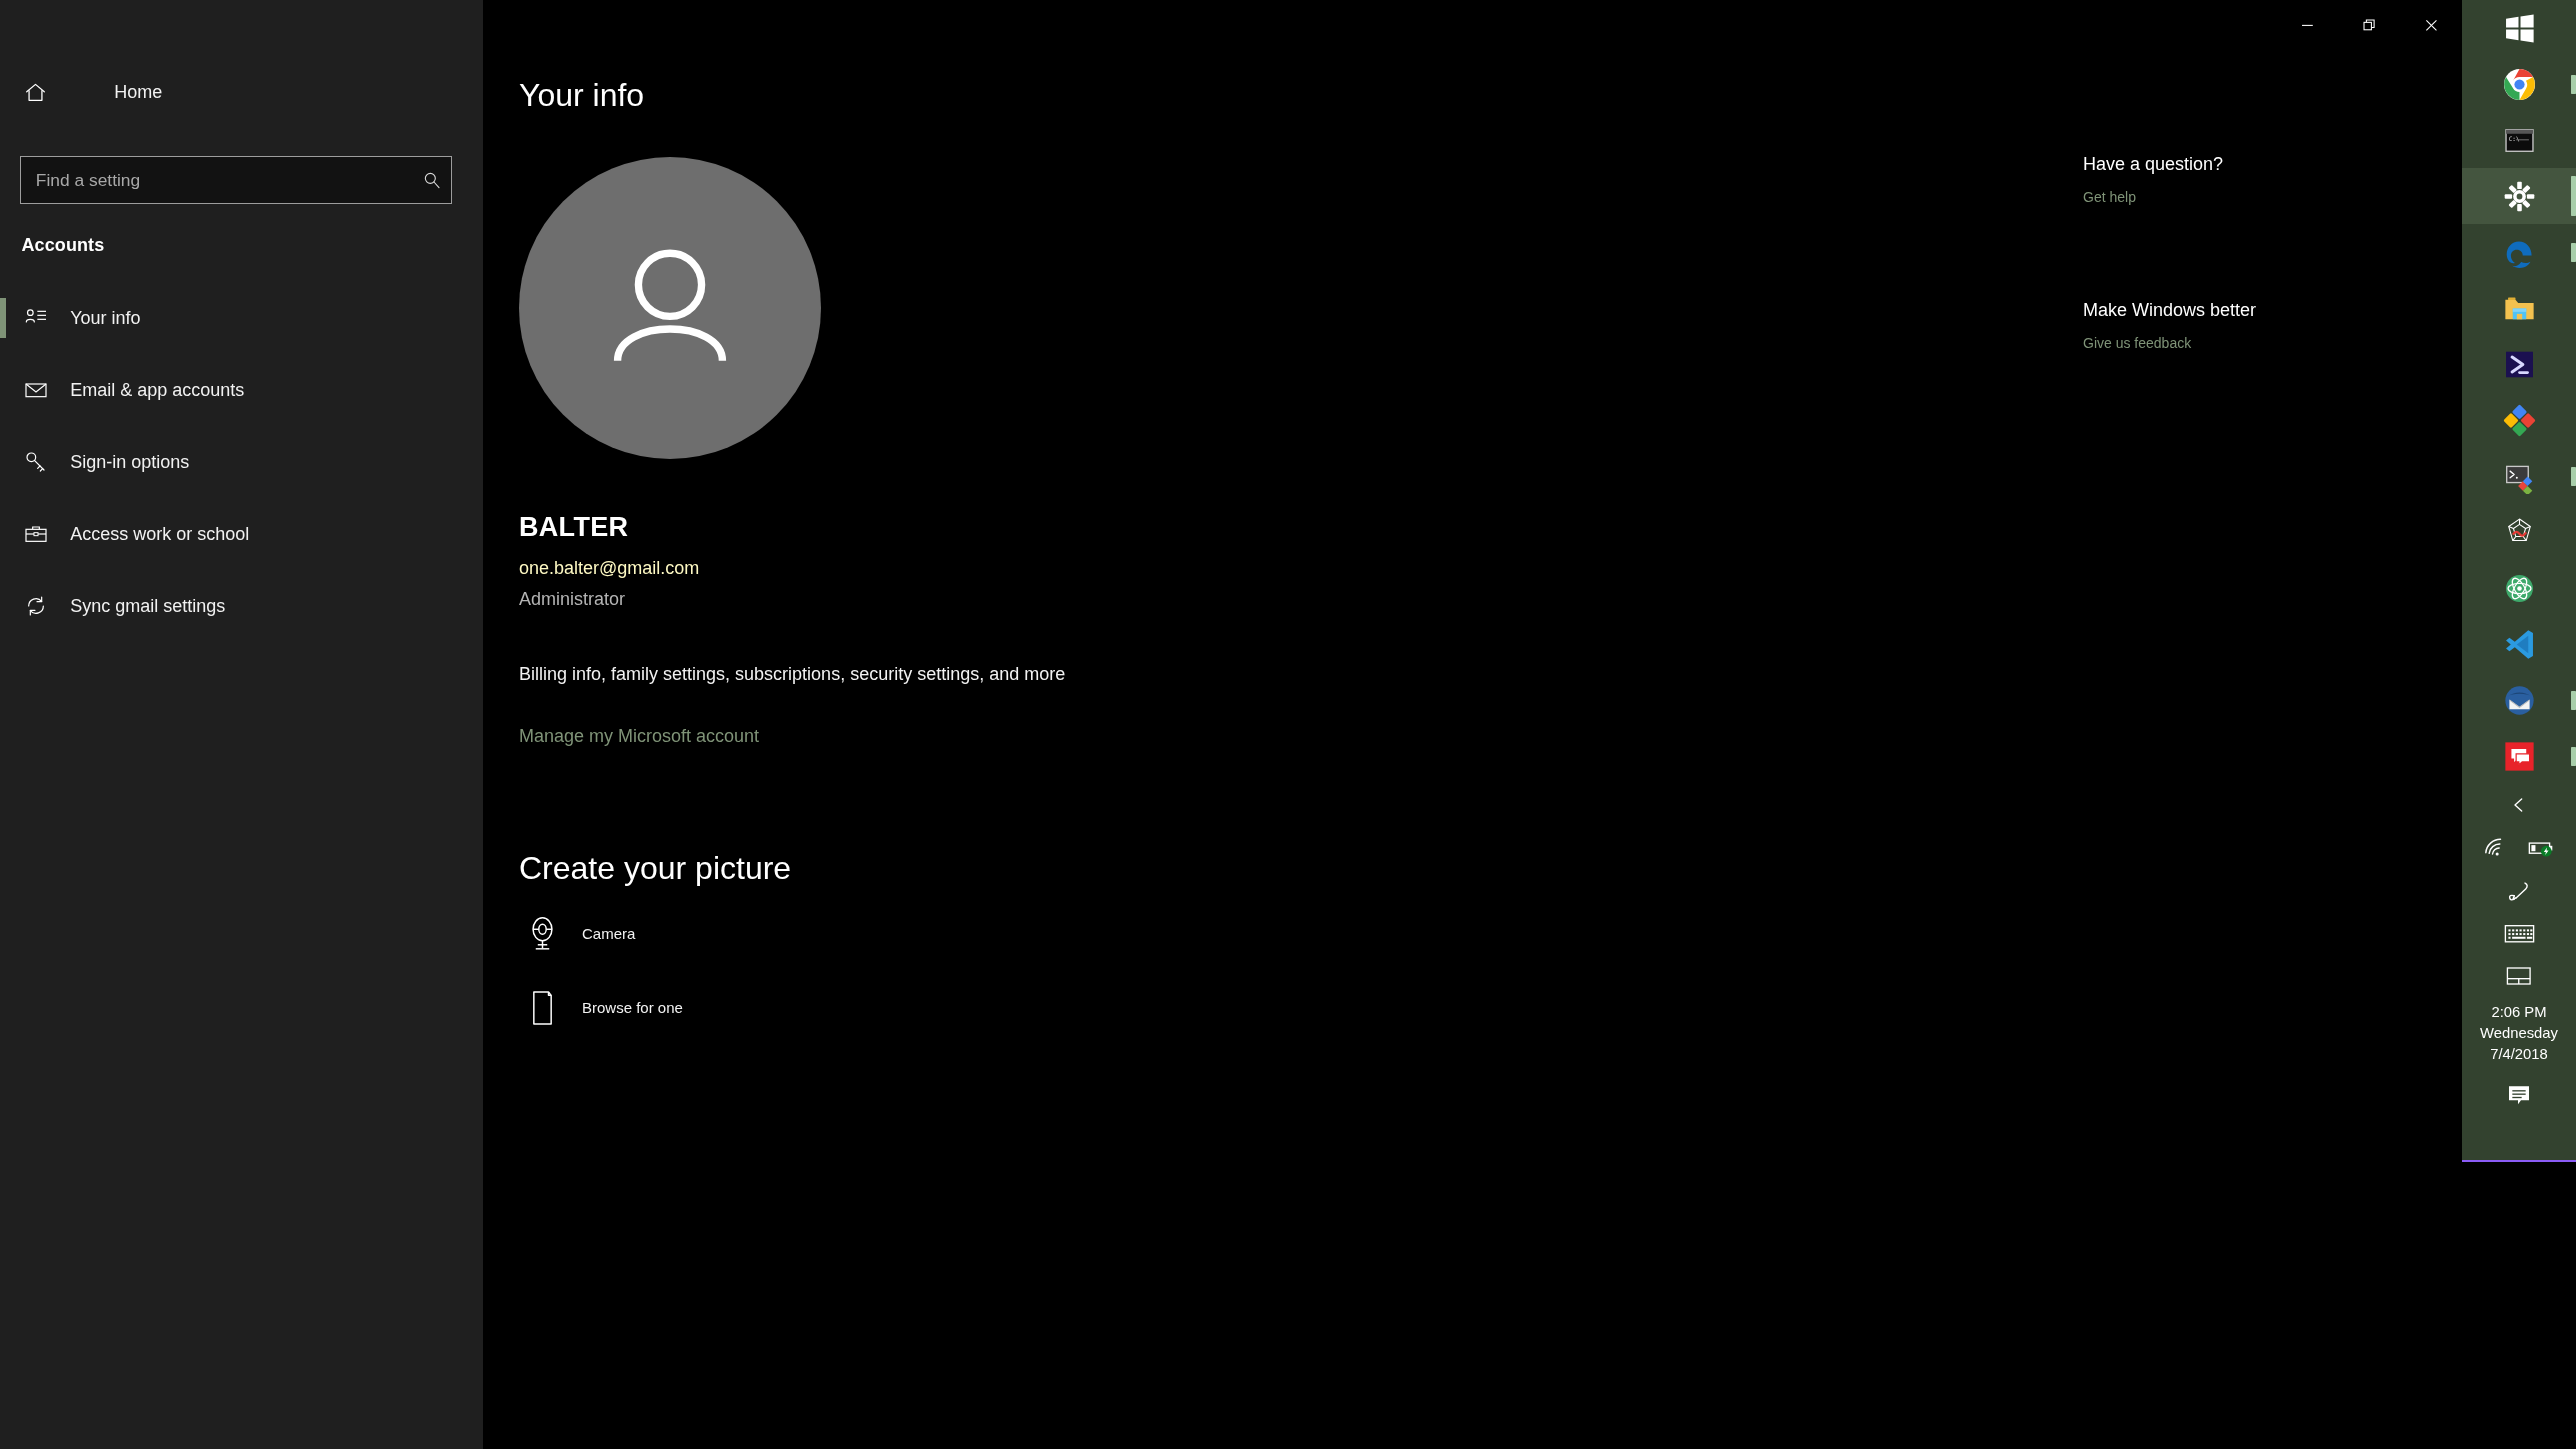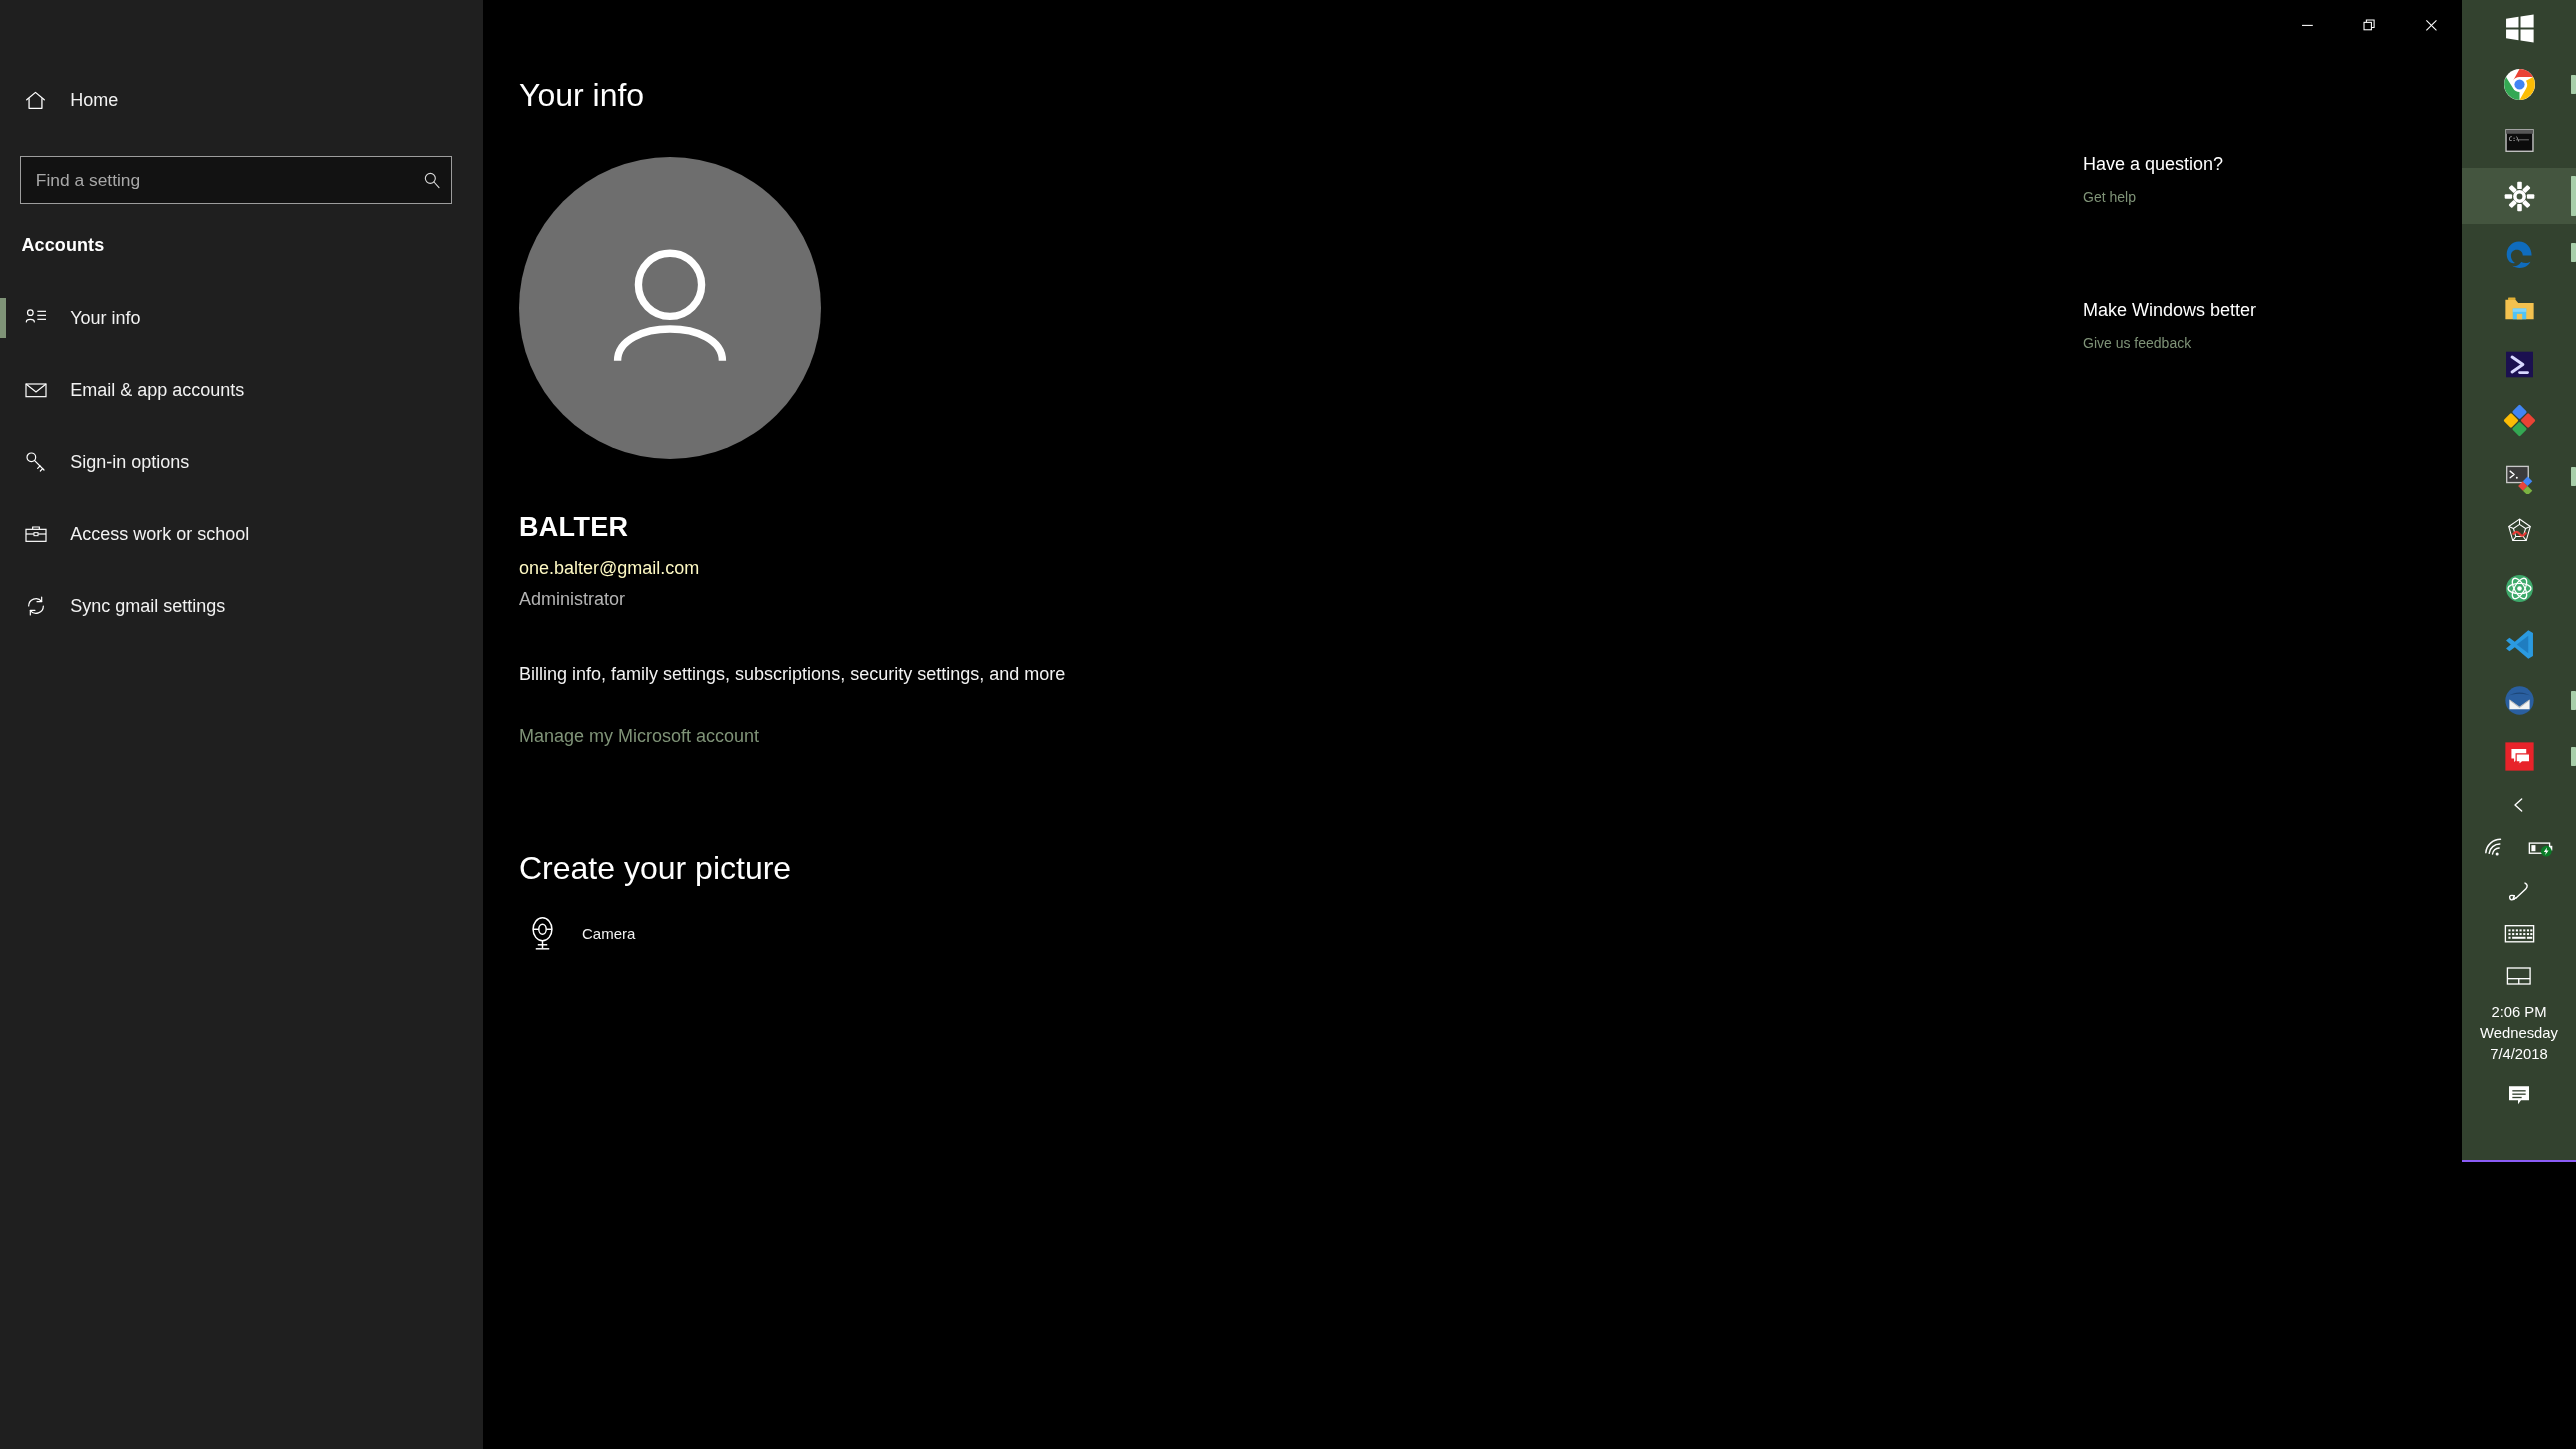--- a/index.html
+++ b/index.html
@@ -72,24 +72,25 @@
   
   #sidebar {
     position: absolute;
     left: 0; top: 0;
     width: 483px;
     height: 1449px;
     background: #1f1f1f;
   }
   .home-row {
     position: absolute;
-    left: 0; top: 80px;
+    left: 0; top: 72px;
     width: 551px; height: 40px;
     display: flex; align-items: center;
     cursor: default;
+    gap: 44px;
   }
   .home-icon {
     width: 42px; margin-left: 14.8px;
     display: flex; align-items: center; justify-content: center;
   }
   .home-label {
     font-size: 18px; color: #f2f2f2;
     margin-left: 13.4px;
   }
 
@@ -455,20 +456,29 @@
             <line x1="9" y1="21" x2="17.5" y2="21" stroke="#fff" stroke-width="2.2"></line>
             <line x1="28.5" y1="21" x2="37" y2="21" stroke="#fff" stroke-width="2.2"></line>
             <line x1="23" y1="38" x2="23" y2="49" stroke="#fff" stroke-width="2.2"></line>
             <line x1="13" y1="50" x2="33" y2="50" stroke="#fff" stroke-width="2.2"></line>
             <line x1="16" y1="44" x2="30" y2="44" stroke="#fff" stroke-width="2.2"></line>
           </svg>
         </span>
         <span class="pic-label">Camera</span>
       </div>
 
+      <div class="pic-option" style="top:918px;">
+        <span class="pic-icon">
+          <svg width="27" height="36" viewBox="0 0 40 54">
+            <path d="M7 3 H29 L33 8 V51 H7 Z" fill="none" stroke="#fff" stroke-width="2.2" stroke-linejoin="round"></path>
+            <path d="M29 3 V8 H33" fill="none" stroke="#fff" stroke-width="2.2" stroke-linejoin="round"></path>
+          </svg>
+        </span>
+        <span class="pic-label">Browse for one</span>
+      </div>
 
       <div class="help-block" style="left:1600px; top:104px;">
         <div class="help-head">Have a question?</div>
         <a class="help-link" href="#">Get help</a>
       </div>
 
       <div class="help-block" style="left:1600px; top:250px;">
         <div class="help-head">Make Windows better</div>
         <a class="help-link" href="#">Give us feedback</a>
       </div>

